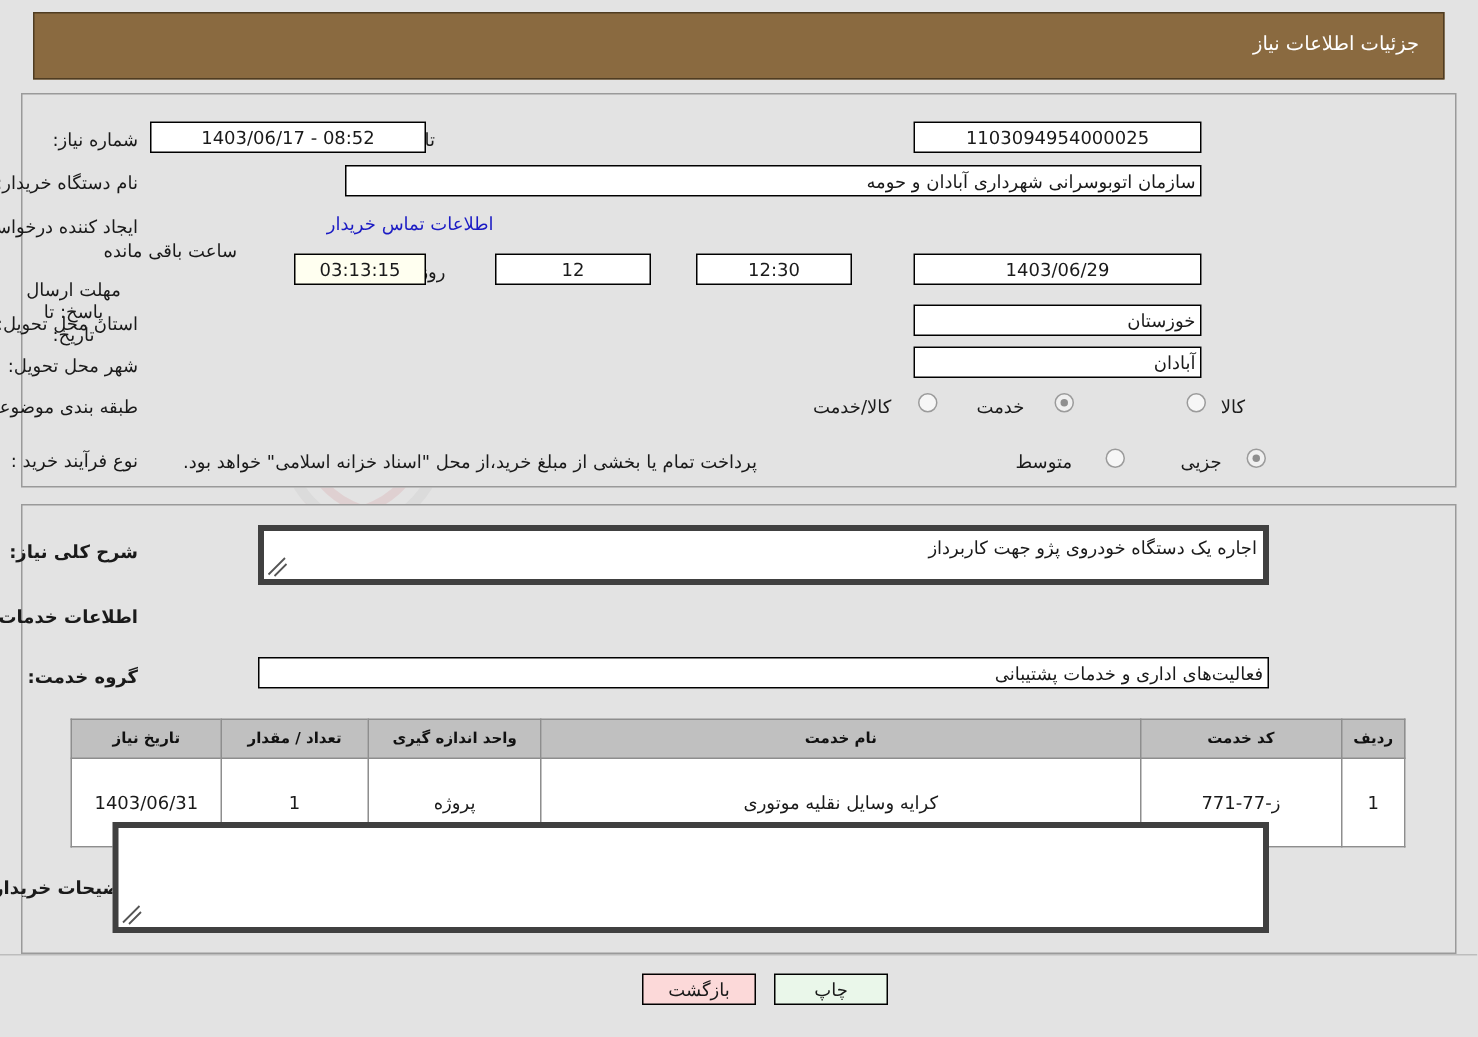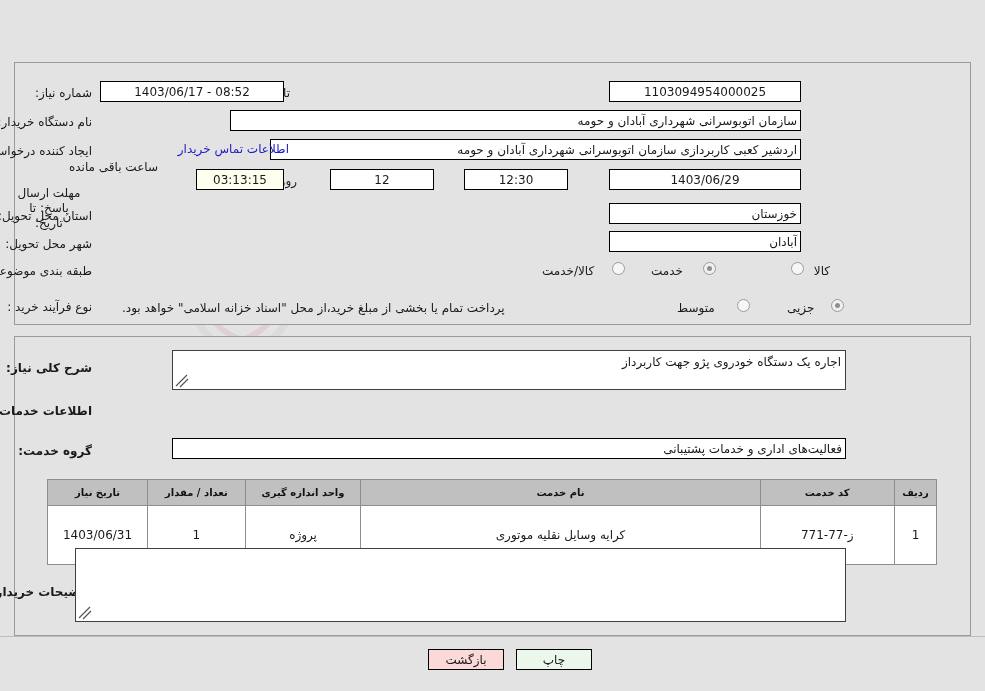--- a/index.html
+++ b/index.html
@@ -114,21 +114,21 @@
   .fld.center { justify-content: center; }
   .fld.rtl-start { justify-content: flex-start; padding-right: 3px; }
   .fld.cream { background: #fffff0; }
   .fld.ltr { direction: ltr; }
 
   
   .ta {
     position: absolute;
     box-sizing: border-box;
     background: #ffffff;
-    border: 1px solid #404040;
+    border: 4px solid #404040;
     z-index: 20;
     overflow: hidden;
   }
   .ta-text {
     position: absolute;
     right: 4px; top: 4px;
     font-size: 12px;
     color: #1a1a1a;
     white-space: nowrap;
   }
@@ -232,35 +232,37 @@
     <svg class="wm-shield" viewBox="0 0 112 130">
       <path d="M56 3 L107 22 L107 66 C107 98 84 118 56 127 C28 118 5 98 5 66 L5 22 Z" fill="none" stroke="#c9c9c9" stroke-width="7"></path>
       <path d="M56 18 L93 32 L93 66 C93 90 76 105 56 112 C36 105 19 90 19 66 L19 32 Z" fill="none" stroke="#d9a7ab" stroke-width="6"></path>
     </svg>
     <div class="wm-text"><span>An</span><span class="red">a</span><span>Tender.ne</span><span>T</span></div>
     <svg class="wm-arrow" viewBox="0 0 120 78">
       <path d="M4 2 L70 58 L70 34 L112 74 L60 74 L66 58 Z" fill="#e9c3c6" opacity="0.85"></path>
     </svg>
   </div>
 
+  <div class="header-bar">
+    <div class="header-title">جزئیات اطلاعات نیاز</div>
+  </div>
 
   <div class="panel" id="panel-top"></div>
 
   <div class="lbl" style="right:893px; top:86px;">شماره نیاز:</div>
   <div class="fld center ltr" style="left:609px; top:81px; width:192px; height:21px;">1103094954000025</div>
 
   <div class="lbl" style="right:695px; top:86px;">تاریخ و ساعت اعلان عمومی:</div>
   <div class="fld center ltr" style="left:100px; top:81px; width:184px; height:21px;">1403/06/17 - 08:52</div>
 
   <div class="lbl" style="right:893px; top:115px;">نام دستگاه خریدار:</div>
   <div class="fld rtl-start" style="left:230px; top:110px; width:571px; height:21px;">سازمان اتوبوسرانی شهرداری آبادان و حومه</div>
 
   <div class="lbl" style="right:893px; top:144px;">ایجاد کننده درخواست:</div>
-  <div class="fld rtl-start" style="left:270px; top:139px; width:531px; height:21px;">اردشیر کعبی کاربردازی سازمان اتوبوسرانی شهرداری آبادان و حومه</div>
-  <div class="lbl link" style="right:696px; top:142px;">اطلاعات تماس خریدار</div>
+  <div class="lbl link" style="right:656px; top:142px;">اطلاعات تماس خریدار</div>
 
   <div class="lbl two-line" style="right:893px; top:167px; width:86px; text-align:center;margin-top:19px;">
     <span>مهلت ارسال پاسخ: تا</span><br>
     <span>تاریخ:</span>
   </div>
   <div class="fld center ltr" style="left:609px; top:169px; width:192px; height:21px;">1403/06/29</div>
 
   <div class="lbl" style="right:436px; top:174px;">ساعت</div>
   <div class="fld center ltr" style="left:464px; top:169px; width:104px; height:21px;">12:30</div>
 

